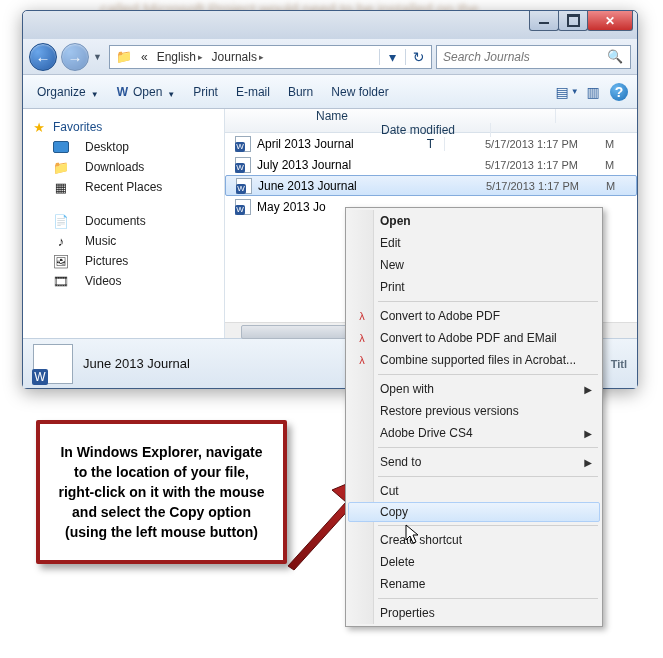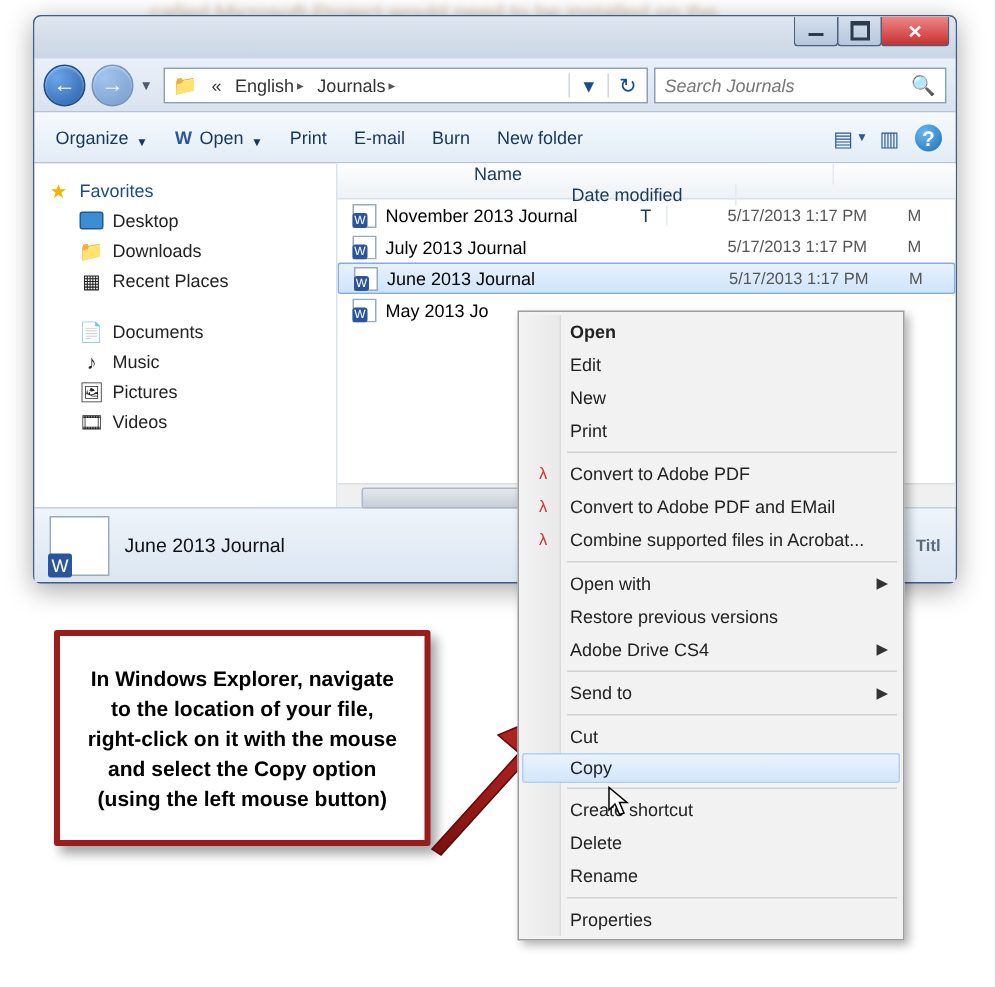--- a/index.html
+++ b/index.html
@@ -103,21 +103,21 @@
 
   .body {
     display:flex; height: calc(100% - 28px - 36px - 34px - 50px);
     background:#fff;
   }
   .navpane {
     width:202px; border-right:1px solid #d9e2eb; padding:4px 0; position:relative;
   }
   .tree-group { padding:4px 8px 10px; }
   .tree-head { display:flex; align-items:center; gap:6px; color:#1a4c89; padding:2px 0; }
-  .tree-item { display:flex; align-items:center; gap:6px; padding:2px 0 2px 22px; color:#222; }
+  .tree-item { display:flex; align-items:center; gap:16px; padding:2px 0 2px 22px; color:#222; }
   .ico { width:16px;height:16px; display:flex;align-items:center;justify-content:center;font-size:13px;}
   .ico.fav { color:#f5b301; }
   .ico.folder { color:#f0c15a; }
   .ico.desktop::before{content:'';width:14px;height:10px;background:#3b8dd6;border:1px solid #235a8e;border-radius:2px;display:block;}
   .ico.lib::before{content:'';width:14px;height:12px;background:linear-gradient(#c7e3f8,#5ba3dd);border:1px solid #2f6aa1;border-radius:2px;display:block;}
 
   .listpane { flex:1; display:flex;flex-direction:column; }
   .colhead {
     height:24px; background:linear-gradient(#fdfdfe,#eef2f6);
     border-bottom:1px solid #d8e1ea; display:flex; align-items:center; font-size:12px;color:#1a3a5a;flex-direction:column;
@@ -295,21 +295,21 @@
     <div class="listpane">
       <div class="colhead">
         <div class="col name">Name</div>
         <div class="col date">Date modified</div>
         <div class="col type">T</div>
       </div>
       <div class="rows">
         <div class="row">
           <div class="cell name">
               <span class="doc-ico"></span>
-              <span>November 2013 Journal</span>
+              <span>April 2013 Journal</span>
             </div>
           <div class="cell date">5/17/2013 1:17 PM</div>
           <div class="cell type">M</div>
         </div>
         <div class="row">
           <div class="cell name">
               <span class="doc-ico"></span>
               <span>July 2013 Journal</span>
             </div>
           <div class="cell date">5/17/2013 1:17 PM</div>

